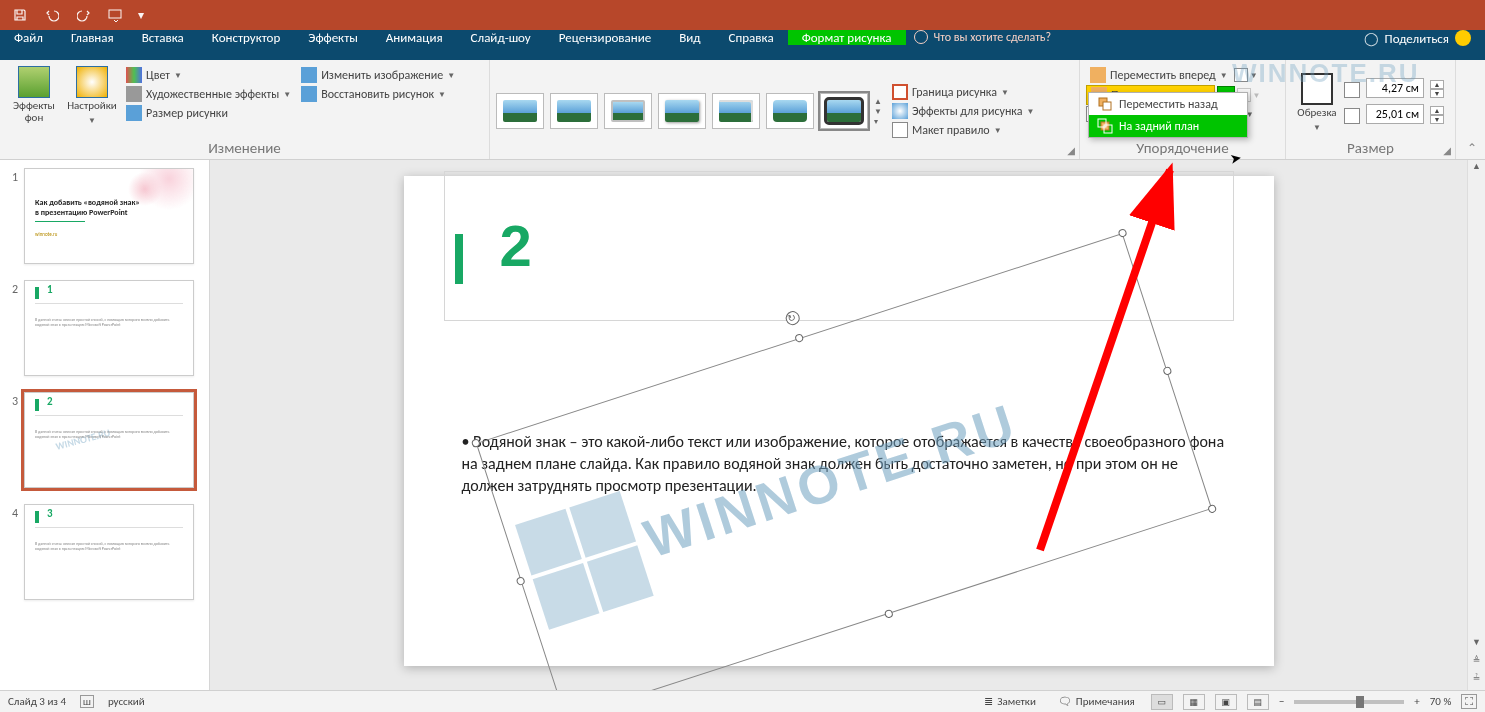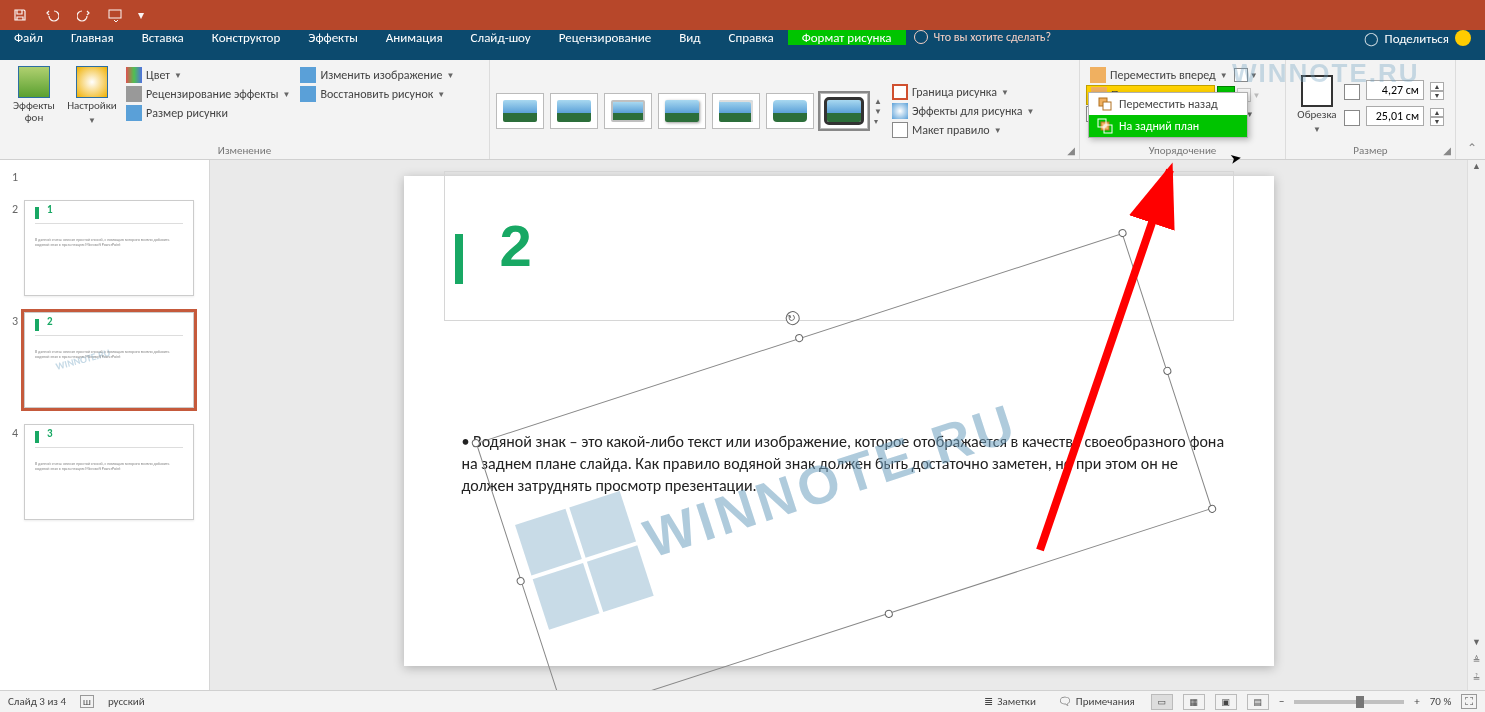--- a/index.html
+++ b/index.html
@@ -16,21 +16,21 @@
 #tabs { height:30px; background:#0c4a6e; display:flex; align-items:flex-start; color:#fff; font-size:13px; }
 .tab { padding: 0 14px; display:flex; align-items:center; cursor:pointer; }
 .tab.active { background:#00c400; color:#fff; font-weight:500; }
 #tellme-wrap { display:flex; align-items:center; gap:6px; margin-left:8px; color:#f5d0c5; font-size:12px; }
 #bulb { display:inline-block; width:14px;height:14px;border:1px solid #f5d0c5;border-radius:50%;position:relative;}
 #share-wrap { margin-left:auto; display:flex; align-items:center; gap:6px; padding-right:14px; }
 .smiley { width:16px;height:16px;background:#ffcc00;border-radius:50%; }
 
 #ribbon { height:100px; background:#f3f3f3; border-bottom:1px solid #d0d0d0; display:flex; position:relative; }
 .group { border-right:1px solid #dcdcdc; display:flex; flex-direction:column; justify-content:space-between; padding:2px 6px 0 6px; position:relative;}
-.group-label { text-align:center; font-size:11px; color:#777; padding-bottom:2px; }
+.group-label { text-align:center; font-size:15px; color:#777; padding-bottom:2px; }
 .grp-content { display:flex; gap:2px; align-items:flex-start; flex:1; }
 .big-btn { width:56px; display:flex; flex-direction:column; align-items:center; gap:2px; padding-top:4px; text-align:center; font-size:11px; line-height:12px; }
 .big-icon { width:32px; height:32px; background:#5aa0d8; border:1px solid #2c6ea3; }
 .row-btn { display:flex; align-items:center; gap:4px; padding:1px 4px; font-size:12px; white-space:nowrap; }
 .tiny-icon { width:16px; height:16px; background:#5aa0d8; display:inline-block; }
 .dd-arrow { font-size:8px; color:#666; }
 .style-gallery { display:flex; gap:6px; align-items:center; }
 .style-thumb { width:48px; height:36px; background:#fff; border:1px solid #bbb; display:flex; align-items:center; justify-content:center; }
 .style-thumb.selected { outline:2px solid #888; }
 .style-thumb .pic { width:34px;height:22px; background:linear-gradient(#a8d8f0,#5aa0d8 60%,#2c6e3a 60%); border-radius:2px; }
@@ -169,21 +169,21 @@
         <span class="dd-arrow">▼</span>
       </div>
       <div style="display:flex;flex-direction:column;gap:1px;padding-top:4px">
         <div class="row-btn">
             <span class="tiny-icon" style="background:linear-gradient(90deg,#e05050,#50c050,#5070e0)"></span>
             <span>Цвет</span>
             <span class="dd-arrow">▼</span>
           </div>
         <div class="row-btn">
             <span class="tiny-icon" style="background:#999"></span>
-            <span>Рецензирование эффекты</span>
+            <span>Художественные эффекты</span>
             <span class="dd-arrow">▼</span>
           </div>
         <div class="row-btn">
             <span class="tiny-icon"></span>
             <span>Размер рисунки</span>
           </div>
       </div>
       <div style="display:flex;flex-direction:column;gap:1px;padding-top:4px">
         <div class="row-btn">
             <span class="tiny-icon"></span>
@@ -343,20 +343,27 @@
   <line x1="30" y1="400" x2="160" y2="20" stroke="#ff0000" stroke-width="8" marker-end="url(#ah)"></line>
 </svg>
 
 <div class="wm-overlay" id="top-wm">WINNOTE.RU</div>
 
 <div id="workspace">
 
   <div id="thumb-pane">
     <div class="thumb-row">
       <div class="thumb-num">1</div>
+      <div class="thumb">
+        <div class="thumb1-decor"></div>
+        <div class="thumb1-title" style="white-space:pre-line">Как добавить «водяной знак»
+в презентацию PowerPoint</div>
+        <div style="position:absolute;left:10px;top:52px;width:50px;height:1px;background:#18a864"></div>
+        <div class="thumb1-sub">winnote.ru</div>
+      </div>
     </div>
     <div class="thumb-row">
       <div class="thumb-num">2</div>
       <div class="thumb">
         <div class="mini-bar"></div>
           <div class="mini-num">1</div>
           <div class="mini-line"></div>
         <div class="mini-body">В данной статье описан простой способ, с помощью которого можно добавить водяной знак в презентацию Microsoft PowerPoint</div>
       </div>
     </div>

